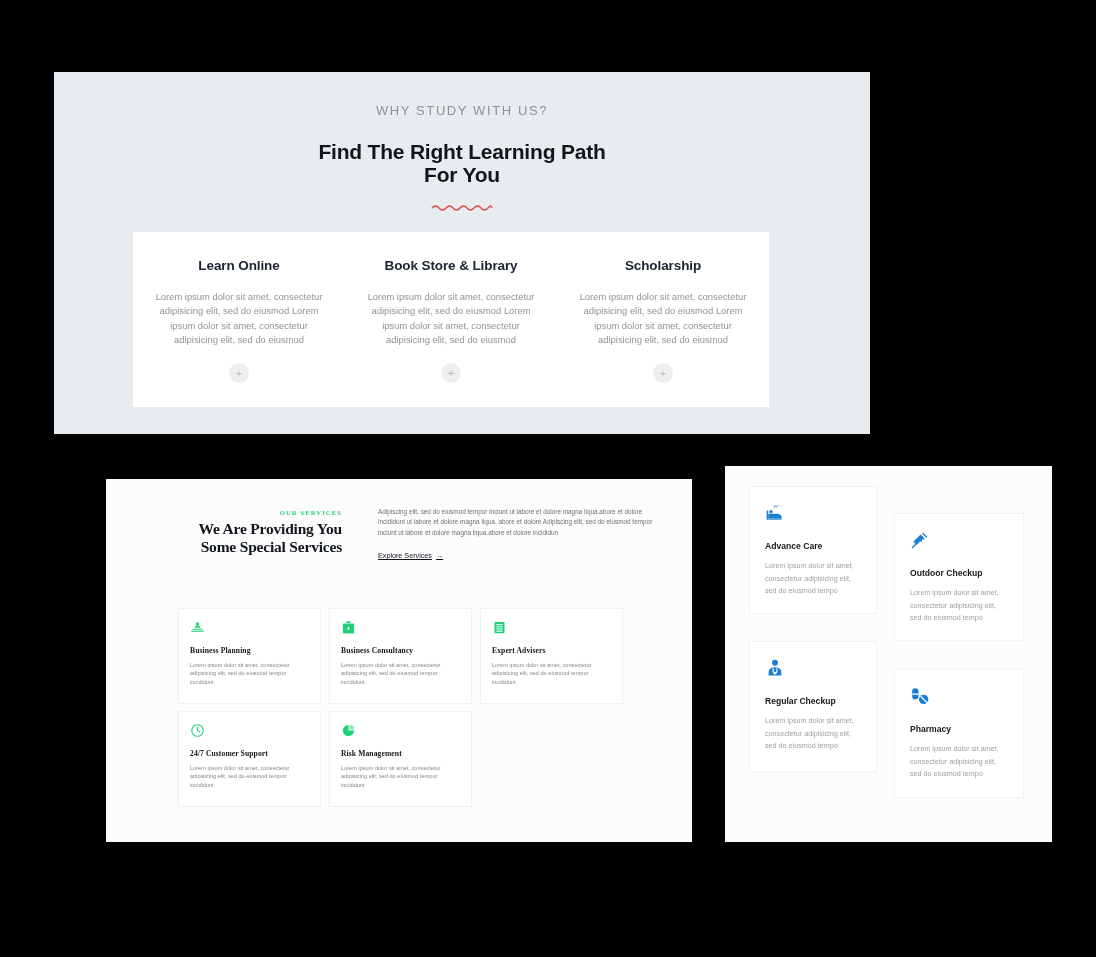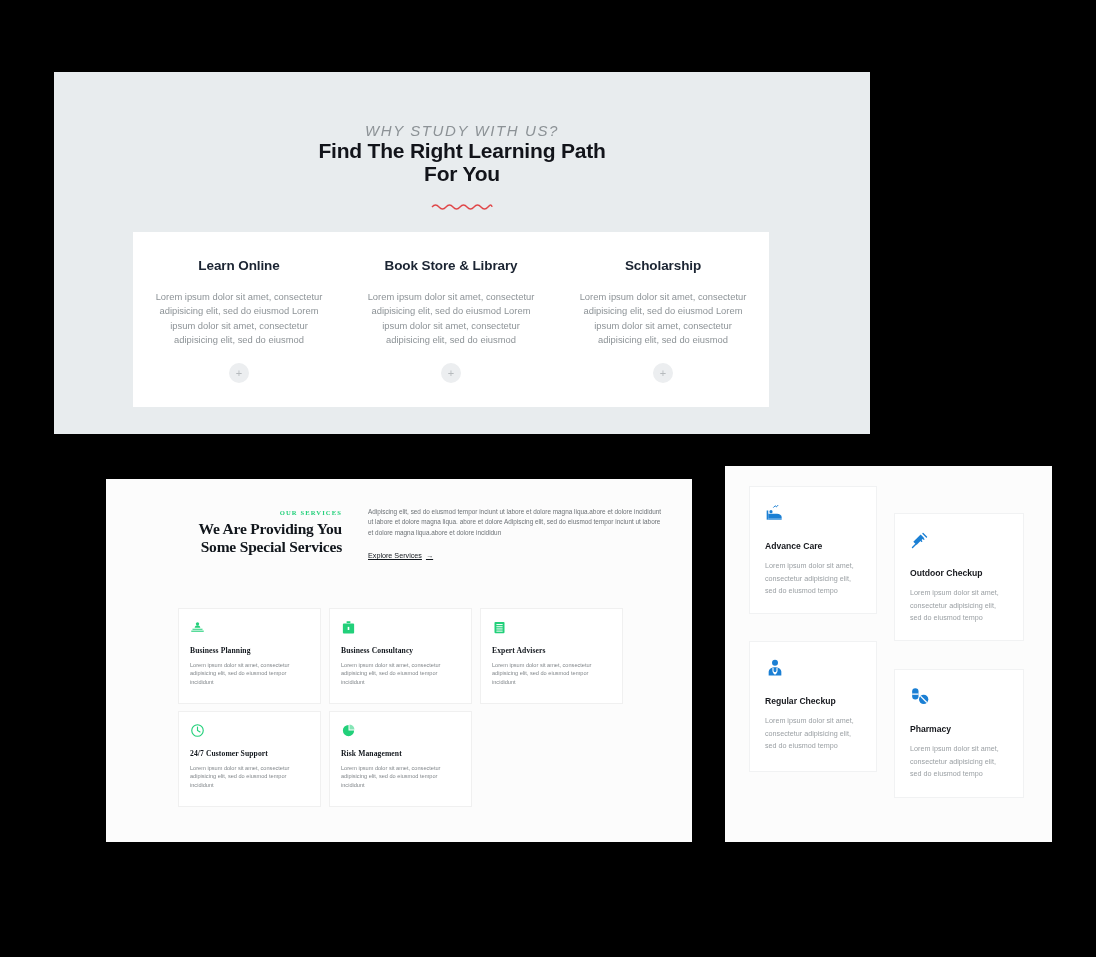--- a/index.html
+++ b/index.html
@@ -12,34 +12,33 @@
   .stage { position: relative; width: 1096px; height: 957px; }
 
   
   .panel-learning {
     position: absolute; left: 54px; top: 72px;
     width: 816px; height: 362px;
     background: #e8ecee;
   }
   .eyebrow {
     text-align: center;
-    font-size: 15px;
+    font-size: 13px;
     letter-spacing: 1.6px;
     color: #8c9296;
-    margin-top: 50px;
+    margin-top: 31px;
     font-weight: 400;
-    font-style: italic;
   }
   .headline {
     text-align: center;
     font-size: 21px;
     line-height: 23px;
     font-weight: bold;
     color: #12141a;
-    margin-top: 0;
+    margin-top: 22px;
     letter-spacing: -0.2px;
   }
   .squiggle { display: block; margin: 17px auto 0; }
 
   .learn-cards {
     position: absolute; left: 79px; top: 160px;
     display: flex; 
   }
   .learn-card {
     width: 212px; height: 175px;
@@ -61,21 +60,21 @@
     margin: 16px auto 0;
   }
 
   
   .panel-services {
     position: absolute; left: 106px; top: 479px;
     width: 586px; height: 363px;
     background: #fcfcfc;
   }
   .svc-head {
-    display: flex; padding: 27px 28px 0 86px; gap: 26px;
+    display: flex; padding: 27px 28px 0 86px; gap: 36px;
   }
   .svc-head-left { width: 150px; text-align: right; padding-top: 3px; }
   .svc-eyebrow {
     font-size: 6.6px; font-weight: bold; letter-spacing: 1.1px;
     color: #22d07a; font-family: "Liberation Serif", serif;
   }
   .svc-title {
     font-family: "Liberation Serif", serif;
     font-size: 15.5px; line-height: 17.5px; font-weight: bold;
     color: #11161c; margin-top: 4px; letter-spacing: -0.2px;

